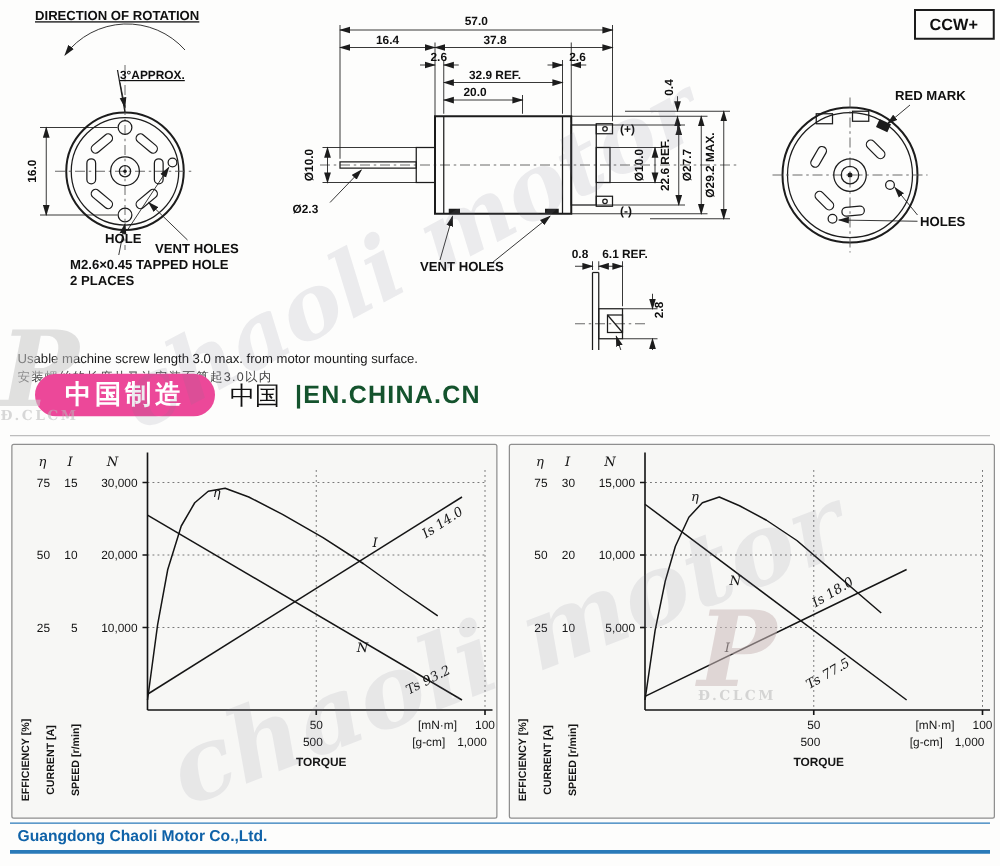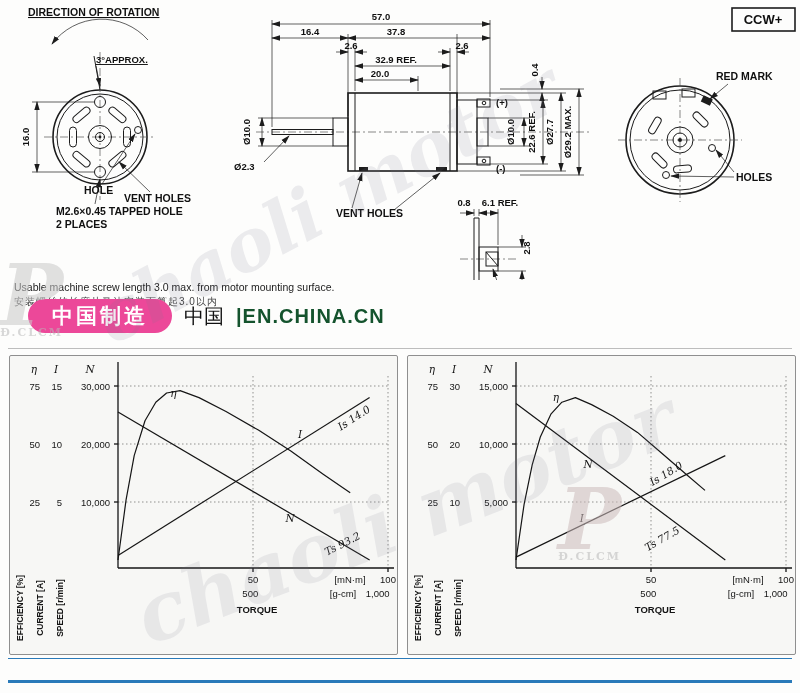--- a/index.html
+++ b/index.html
@@ -349,20 +349,21 @@
         <polyline points="108.0,47.4 317.3,204.0" class="series"></polyline>
         <text transform="translate(148.0,44.9) rotate(0)" class="ann">η</text>
         <text transform="translate(180.1,112.0) rotate(0)" class="ann">N</text>
         <text transform="translate(173.9,165.9) rotate(0)" class="ann">I</text>
         <text transform="translate(260.0,120.7) rotate(-31)" class="ann">Is 18.0</text>
         <text transform="translate(256.0,185.9) rotate(-30)" class="ann">Ts 77.5</text>
       </svg>
   </div>
 
   <div class="footer-rule-thin"></div>
+  <div class="company">Guangdong Chaoli Motor Co.,Ltd.</div>
   <div class="footer-rule-thick"></div>
 
   <div class="wm" id="wm1">chaoli motor</div>
   <div class="wm" id="wm2">chaoli motor</div>
   <div class="wm-p" id="wmp1">
     <span>P</span>
     <span class="sub">Ð.CLCM</span>
   </div>
   <div class="wm-p" id="wmp2">
     <span>P</span>

